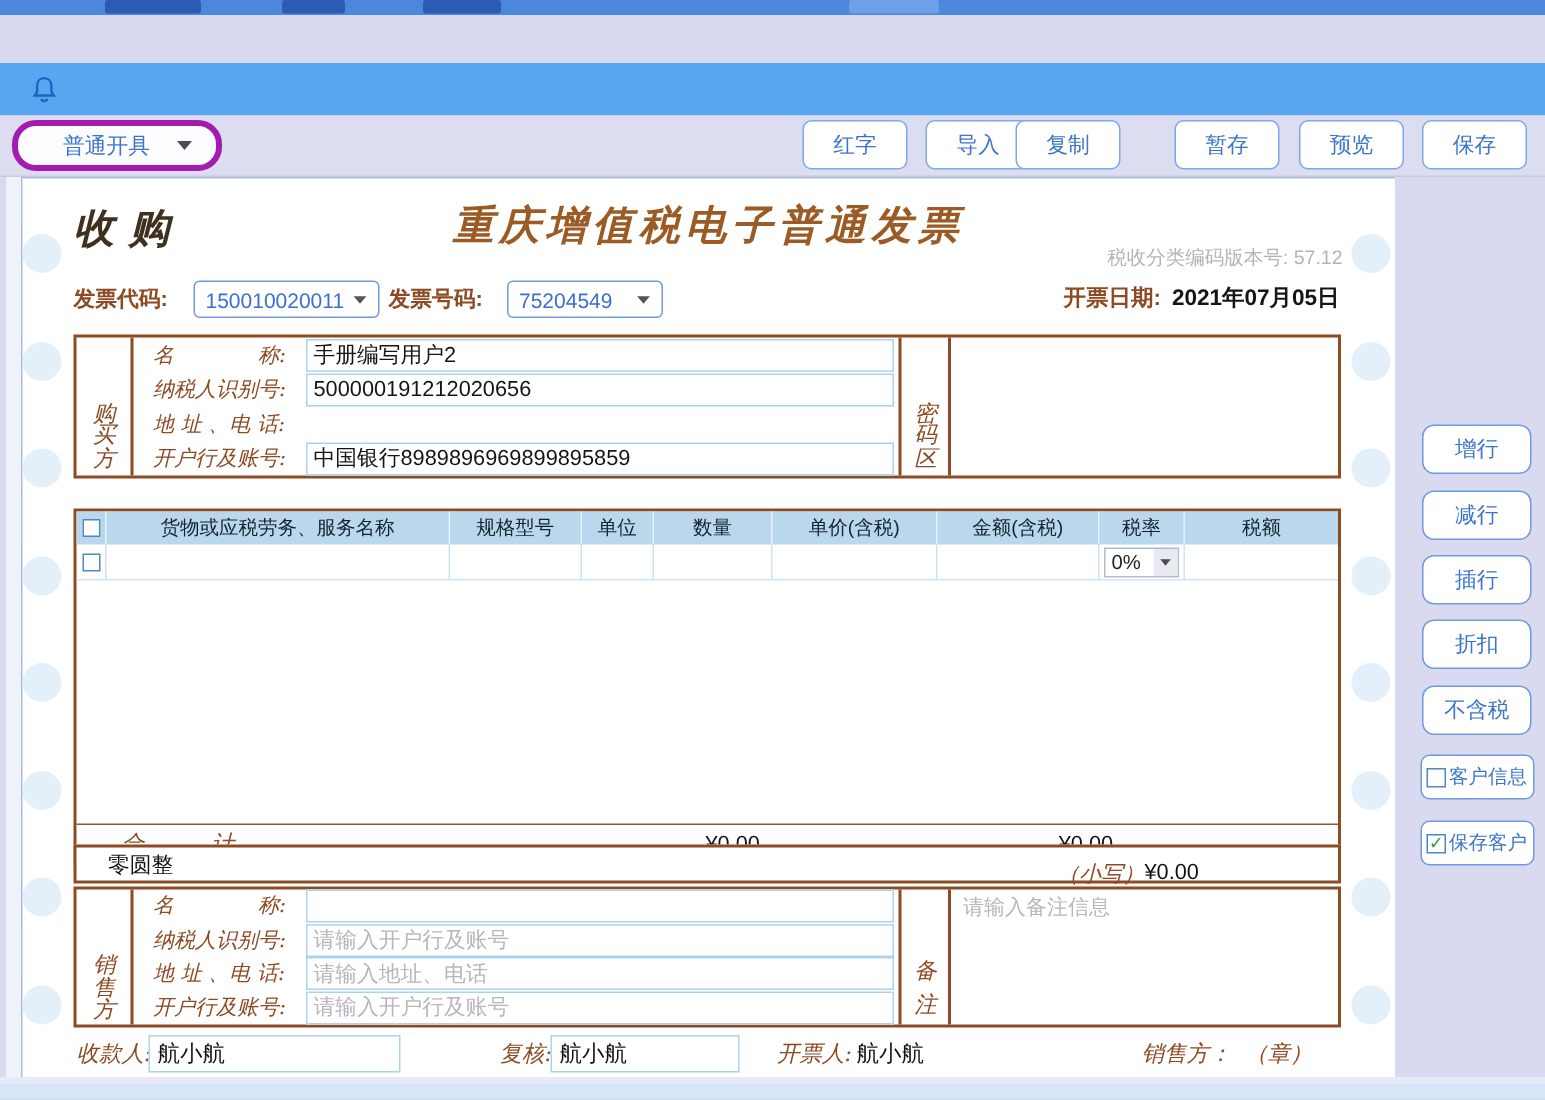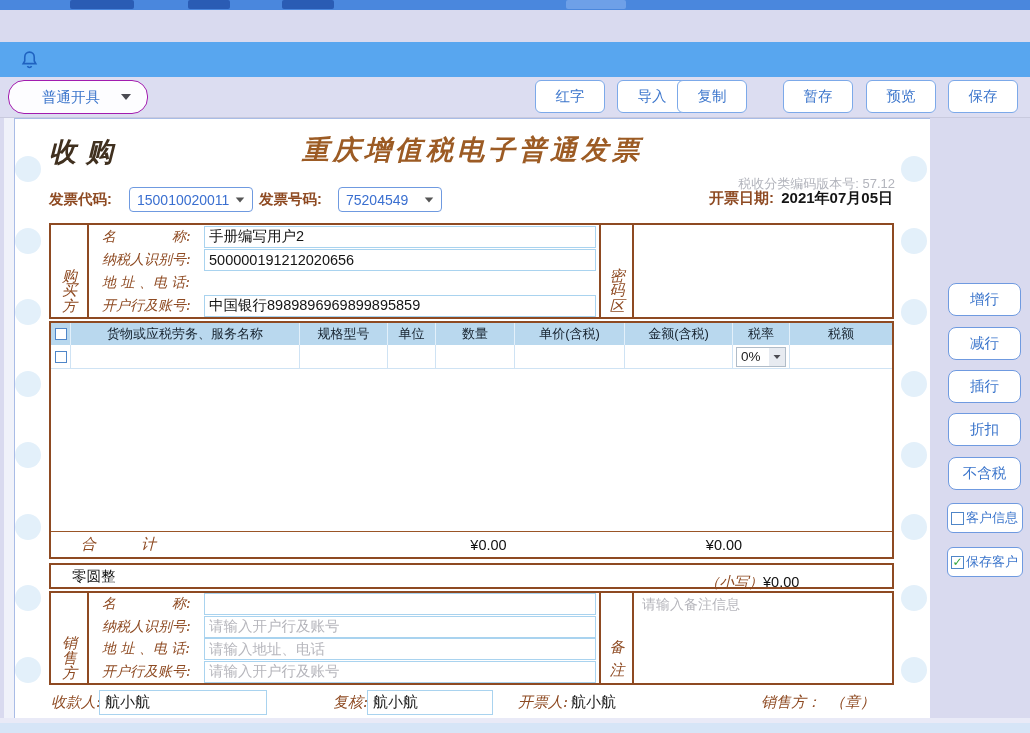--- a/index.html
+++ b/index.html
@@ -19,21 +19,21 @@
     font-size:19px; line-height:24px; text-align:center; cursor:pointer; }
 
   
   .subbar { position:absolute; left:0; top:42px; width:1030px; height:35px; background:#58a6ef; }
   .subbar svg { position:absolute; }
 
   
   .toolbar { position:absolute; left:0; top:77px; width:1030px; height:41px; background:#dcddf1;
     border-bottom:1px solid #c9cade; }
   .mode-dd { position:absolute; left:8px; top:80px; width:140px; height:34px; background:#fdfdff;
-    border:1px solid #a21caf; border-radius:16px; display:flex; align-items:center; }
+    border:4px solid #a21caf; border-radius:16px; display:flex; align-items:center; }
   .mode-dd .mode-text { flex:1; text-align:center; color:#3c76cc; font-size:14.5px; padding-left:12px; }
   .caret { width:0; height:0; border-left:5px solid transparent; border-right:5px solid transparent;
     border-top:6px solid #4b4b52; }
   .mode-dd .caret { margin-right:16px; }
   .tbtn-top { position:absolute; top:80px; width:70px; height:33px; background:#ffffff;
     border:1px solid #7ca9e9; border-radius:6px; color:#3c76cc; font-size:14.5px;
     display:flex; align-items:center; justify-content:center; cursor:pointer; }
 
   
   .main-bg { position:absolute; left:0; top:118px; width:1030px; height:600px; background:#d9daef; }
@@ -42,21 +42,21 @@
     border-left:1px solid #a9bce6; border-top:1px solid #a9bce6; }
   .dot { position:absolute; width:26px; height:26px; border-radius:50%; background:#e3f0fa; z-index:0; }
   .sheet { position:absolute; left:0; top:0; width:100%; height:100%; z-index:1; }
 
   .kai { font-family:"DejaVu Serif","Liberation Serif",serif; font-style:italic; }
 
   .stub { position:absolute; left:34px; top:15px; font-size:27px; font-weight:bold;
     color:#40301f; letter-spacing:10px; }
   .inv-title { position:absolute; left:0; width:100%; top:13px; text-align:center;
     font-size:27px; font-weight:bold; color:#9c5b24; letter-spacing:4px; }
-  .version-note { position:absolute; right:35px; top:56px; color:#b2b4bc; font-size:13px; }
+  .version-note { position:absolute; right:35px; top:44px; color:#b2b4bc; font-size:13px; }
 
   .code-row { position:absolute; left:0; top:68px; width:100%; height:26px; }
   .hdr-label { position:absolute; top:3px; color:#8e4a22; font-weight:bold; font-size:14.5px; }
   .hdr-dd { position:absolute; top:0; height:25px; border:1px solid #6f9ae0; border-radius:4px;
     background:#fff; display:flex; align-items:center; }
   .hdr-dd .dd-val { flex:1; color:#3a6fd0; font-size:14px; padding-left:7px; }
   .hdr-dd .caret { border-top-color:#555; margin-right:7px; transform:scale(.85); }
   .date-wrap { position:absolute; right:37px; top:2px; font-size:15px; font-weight:bold; }
   .date-wrap .dl { color:#8e4a22; } .date-wrap .dv { color:#151515; margin-left:3px; }
 
@@ -71,21 +71,21 @@
   .field-row { height:23px; display:flex; align-items:center; }
   .field-label { margin-left:13px; width:102px; color:#8e4a22; font-size:14px; white-space:pre; }
   .field-input { width:392px; height:22px; border:1px solid #a9d3ef; background:#fff;
     font-size:14.5px; color:#141414; display:flex; align-items:center; padding:0 4px; overflow:hidden; white-space:nowrap; }
   .placeholder { color:#b6b6bc; }
   .aux-label-col { width:35px; border-left:2px solid #8e4a22; border-right:2px solid #8e4a22;
     display:flex; align-items:center; justify-content:center; }
   .aux-area { flex:1; position:relative; }
 
   
-  .items-table { position:absolute; left:34px; top:202px; width:845px; height:238px;
+  .items-table { position:absolute; left:34px; top:220px; width:845px; height:238px;
     border:2px solid #8e4a22; display:flex; flex-direction:column; background:#fff; }
   .tbl-header { height:22px; background:#b9d8ee; display:flex; }
   .th { display:flex; align-items:center; justify-content:center; font-size:13px; color:#16222e;
     border-right:1px solid #e3f0fa; }
   .tbl-row { height:24px; display:flex; border-bottom:1px solid #cfe3f4; }
   .td { border-right:1px solid #cfe3f4; display:flex; align-items:center; }
   .cb { width:12px; height:12px; border:1px solid #4f86c8; background:#fff; }
   .tbl-filler { flex:1; }
   .tbl-total { height:26px; border-top:1px solid #9a5526; position:relative;
     display:flex; align-items:center; }

